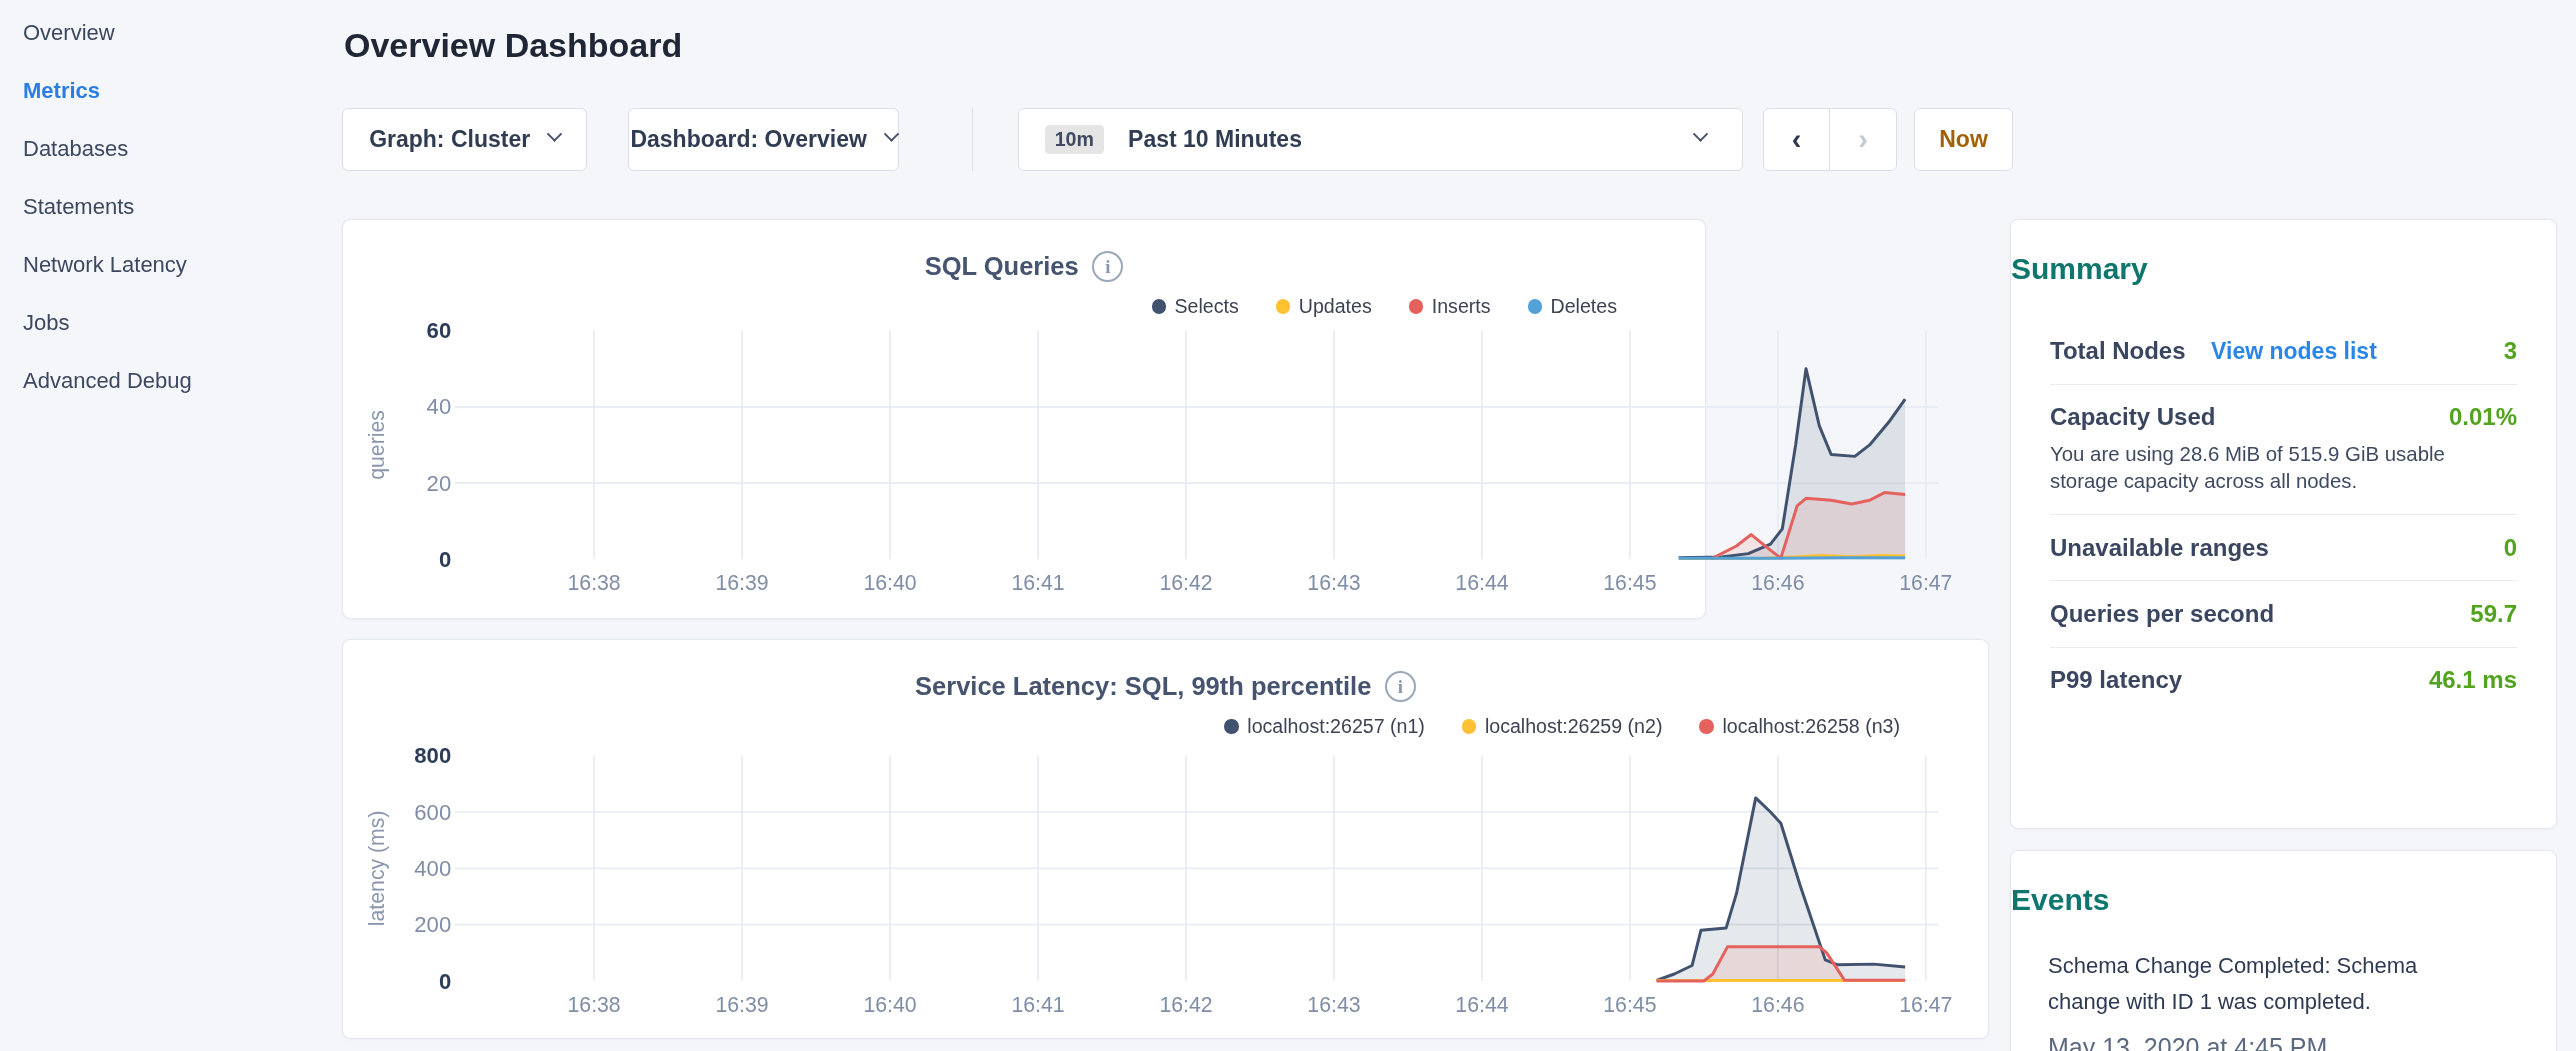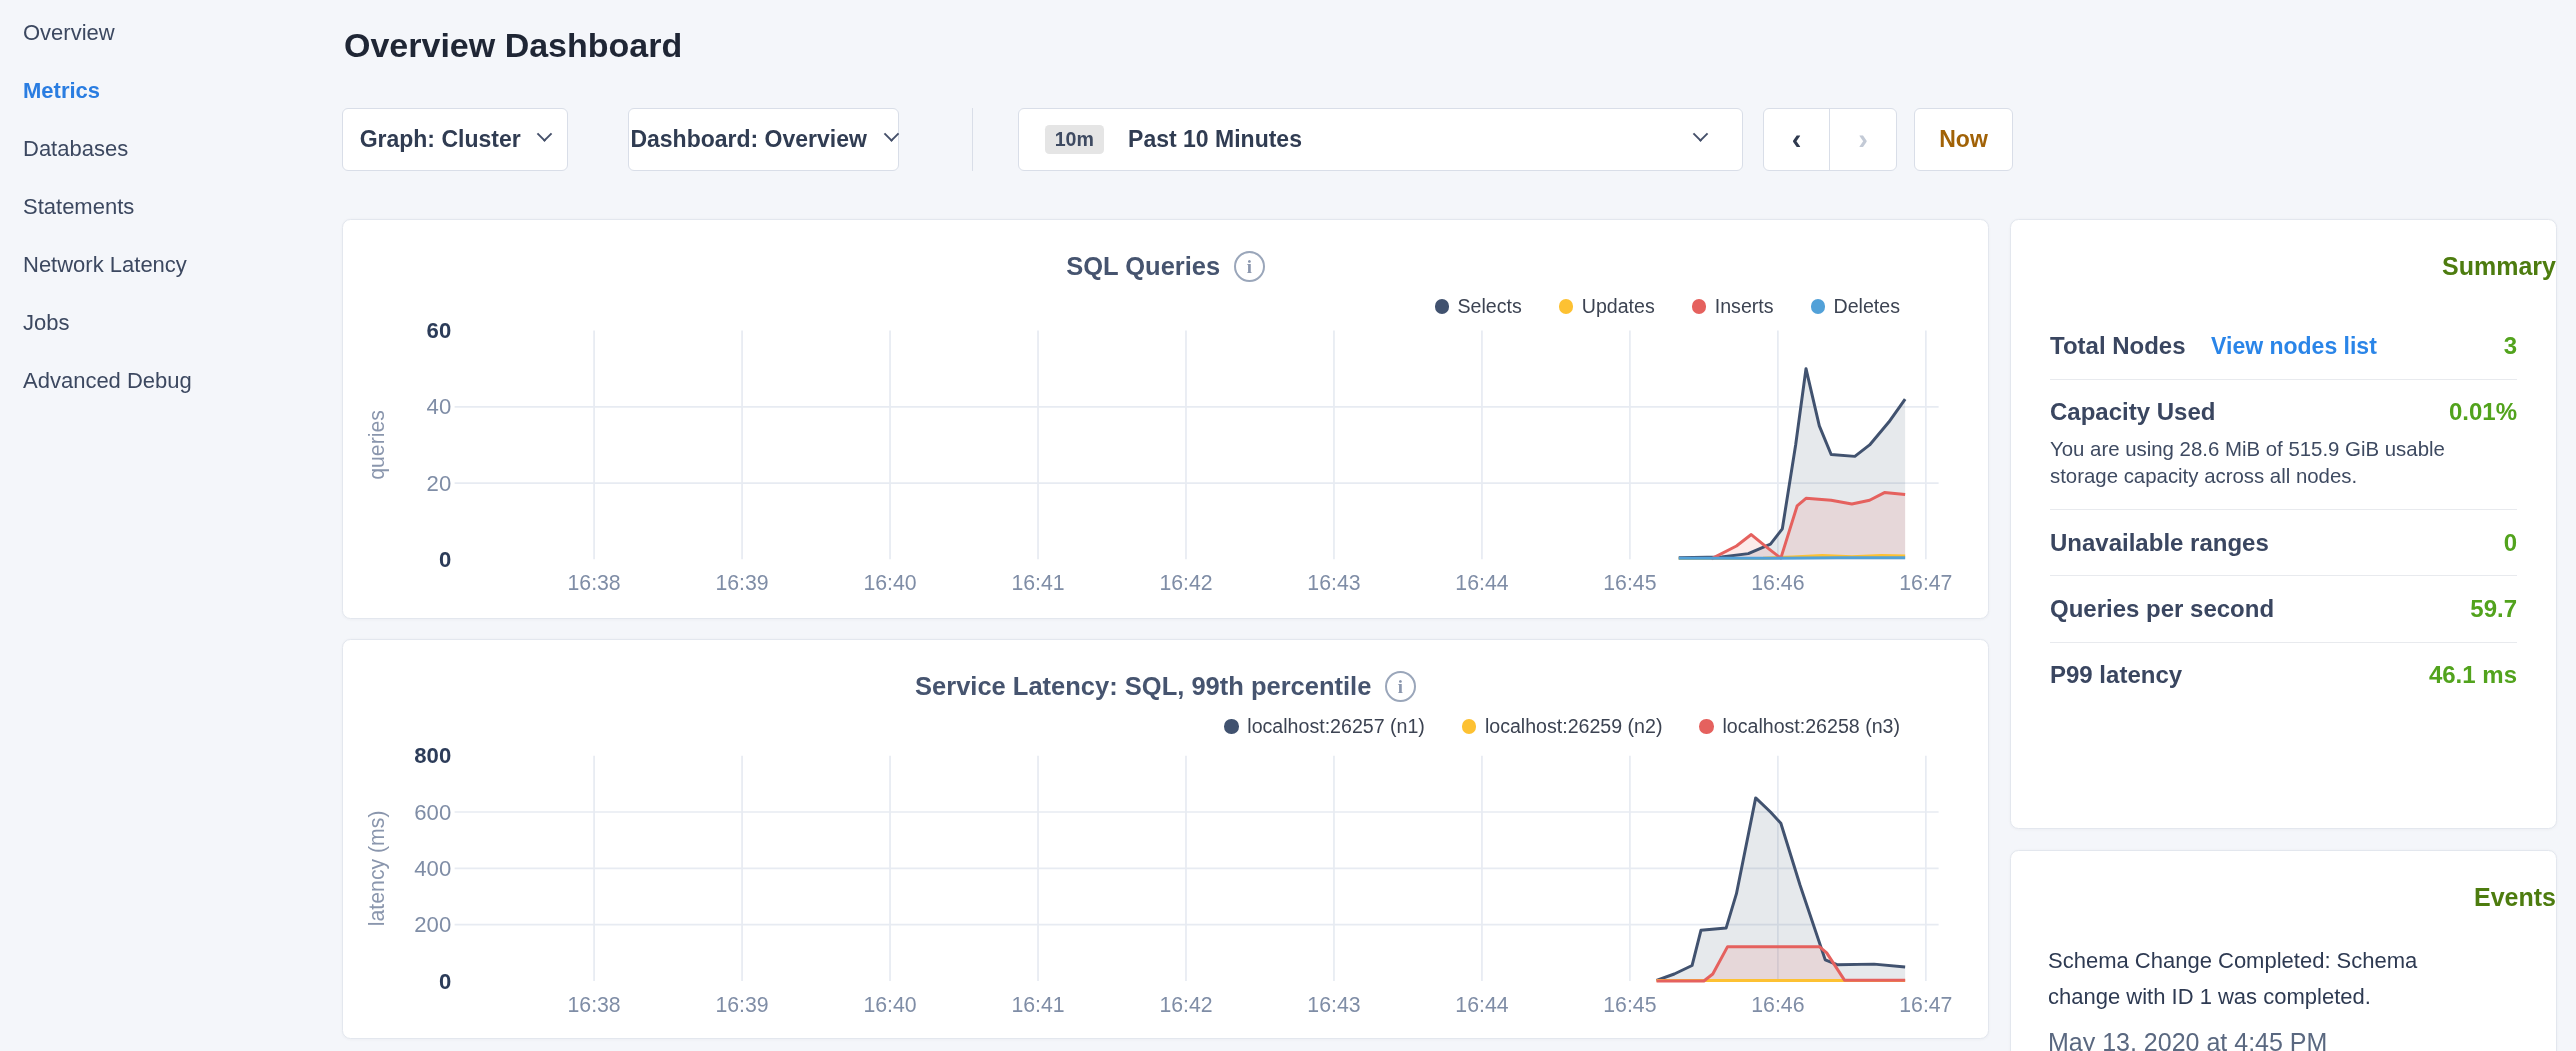--- a/index.html
+++ b/index.html
@@ -14,38 +14,38 @@
 
   
   .page-title { position:absolute; left:344px; top:25.5px; font-size:34px; font-weight:600; color:#1f2635; }
   .controls { position:absolute; left:342px; top:108px; height:63px; }
   .btn { position:absolute; top:0; height:63px; background:#fff; border:0.9px solid #d9dee8;
     border-radius:6px; display:flex; align-items:center; font-size:23px; font-weight:700;
     color:#303c52; cursor:pointer; }
   .chev { width:11px; height:11px; border-right:2.6px solid #45506a; border-bottom:2.6px solid #45506a;
     transform:rotate(45deg) translate(-1.7px,-1.7px); display:inline-block; margin-left:18.7px; margin-top:-5.1px; }
   .ctl-divider { position:absolute; left:630px; top:0; width:0.9px; height:63px; background:#d9dee8; }
-  .dropdown-graph { left:0; width:226px; justify-content:center; }
+  .dropdown-graph { left:0; width:245px; justify-content:center; }
   .dropdown-dash  { left:286px; width:271px; justify-content:center; }
   .time-selector  { left:676px; width:725px; padding:0 25.5px; font-weight:700; }
   .time-badge { background:#e5e5e5; border-radius:4.3px; padding:3.4px 10.2px; font-size:19.6px; font-weight:700;
     color:#3e4a61; margin-right:24px; }
   .time-chev { margin-left:auto; margin-right:10.2px; }
   .arrow-group { left:1421px; width:134px; }
   .arrow-half { width:67px; height:61px; display:flex; align-items:center; justify-content:center;
     font-size:29px; font-weight:700; }
   .arrow-half:first-child { border-right:0.9px solid #d9dee8; }
   .arrow-prev { color:#2f3a4f; }
   .arrow-next { color:#c3cad6; }
   .btn-now { left:1572px; width:99px; justify-content:center; color:#a16207; }
 
   
   .panel { position:absolute; background:#fff; border:0.9px solid #e3e7ee; border-radius:8.5px;
     box-shadow:0 0.9px 2.6px rgba(40,50,70,0.04); }
-  .panel-chart1 { left:342px; top:219px;  width:1647px; height:400px; }
+  .panel-chart1 { left:342px; top:219px;  width:1364px; height:400px; }
   .panel-chart2 { left:342px; top:639px;  width:1647px; height:400px; }
   .panel-summary{ left:2010px; top:219px; width:547px; height:610px; }
   .panel-events { left:2010px; top:850px; width:547px; height:255px; }
 
   
   .chart-title-row { position:absolute; top:31px; left:0; width:100%; display:flex;
     justify-content:center; align-items:center; gap:13.6px; }
   .chart-title { font-size:25.5px; font-weight:700; color:#46546f; }
   .info-icon { width:31px; height:31px; border:2.1px solid #9aa6ba; border-radius:50%;
     display:flex; align-items:center; justify-content:center; font-size:18.7px; font-weight:600;
@@ -54,21 +54,21 @@
   .legend-item { display:flex; align-items:center; gap:8.5px; font-size:19.6px; color:#3c4352; }
   .legend-dot { width:14.5px; height:14.5px; border-radius:50%; }
   svg.chart { position:absolute; left:0; top:0; }
   svg text { font-family:"Liberation Sans", sans-serif; }
   .ytick { font-size:26px; fill:#7f8da6; }
   .ytick.bold { font-weight:700; fill:#2c3c59; }
   .xtick { font-size:25px; fill:#7f8da6; }
   .axis-unit { font-size:25px; fill:#8a96ad; }
 
   
-  .side-title { text-align:right; font-size:25px; font-weight:700; color:#4d7c0f; margin-top:32px; }
+  .side-title { text-align:left; font-size:30px; font-weight:700; color:#0f766e; margin-top:32px; }
   .summary-body { padding:0 39px; }
   .sum-row { display:flex; align-items:baseline; margin-top:18.7px; }
   .sum-row.first { margin-top:51px; }
   .sum-label { font-size:24px; font-weight:700; color:#3a4660; }
   .sum-link { font-size:23px; font-weight:600; color:#2a85e8; margin-left:25.5px; cursor:pointer; }
   .sum-value { margin-left:auto; font-size:24px; font-weight:700; color:#52a31d; }
   .sum-caption { font-size:20.4px; color:#3e4a61; line-height:27px; margin-top:10.2px; }
   .sum-divider { height:0.9px; background:#e8eaee; margin-top:18.7px; }
   .events-body { padding:0 37px; }
   .event-text { font-size:22px; color:#2e3a52; line-height:36px; margin-top:31px; max-width:417px; }

